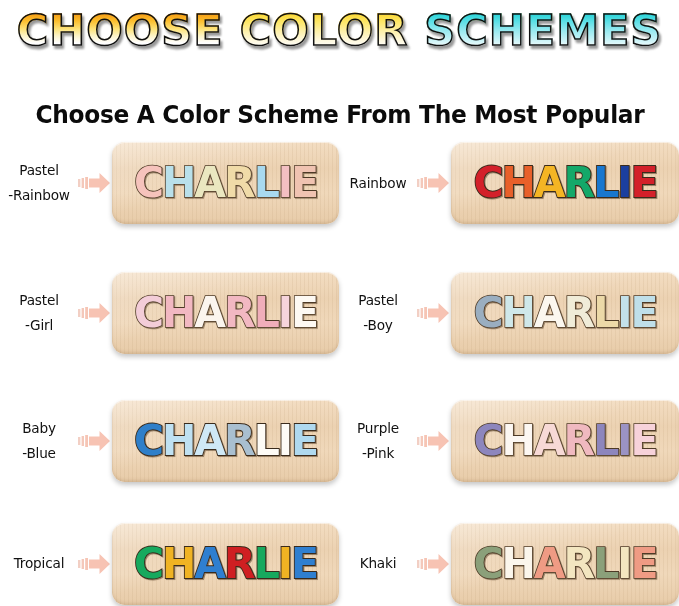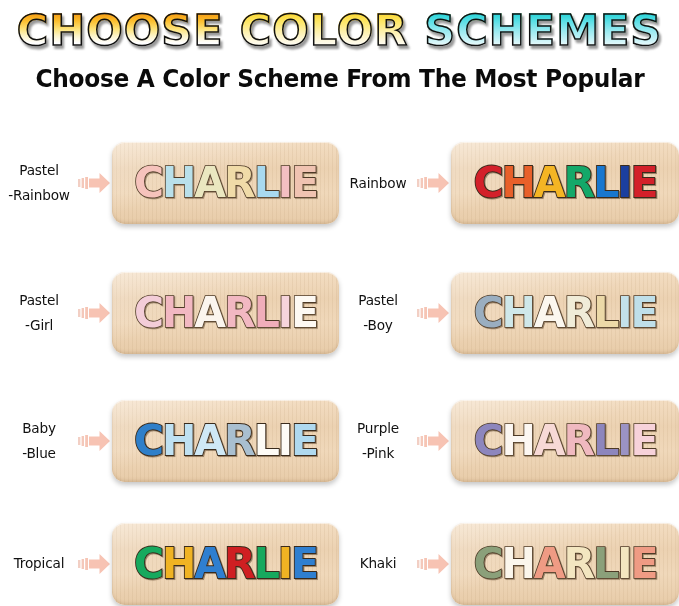--- a/index.html
+++ b/index.html
@@ -54,20 +54,21 @@
     -webkit-background-clip:text;
     background-clip:text;
     color:transparent;
   }
 
   #subtitle-wrap{
     height:42px;
     display:flex;
     align-items:center;
     justify-content:center;
+    margin-top:36px;
   }
   #subtitle{
     font-family:"DejaVu Sans", sans-serif;
     font-weight:bold;
     font-size:24px;
     line-height:26px;
     letter-spacing:-0.3px;
     color:#0b0b0b;
     white-space:nowrap;
     transform:scaleX(.97);

